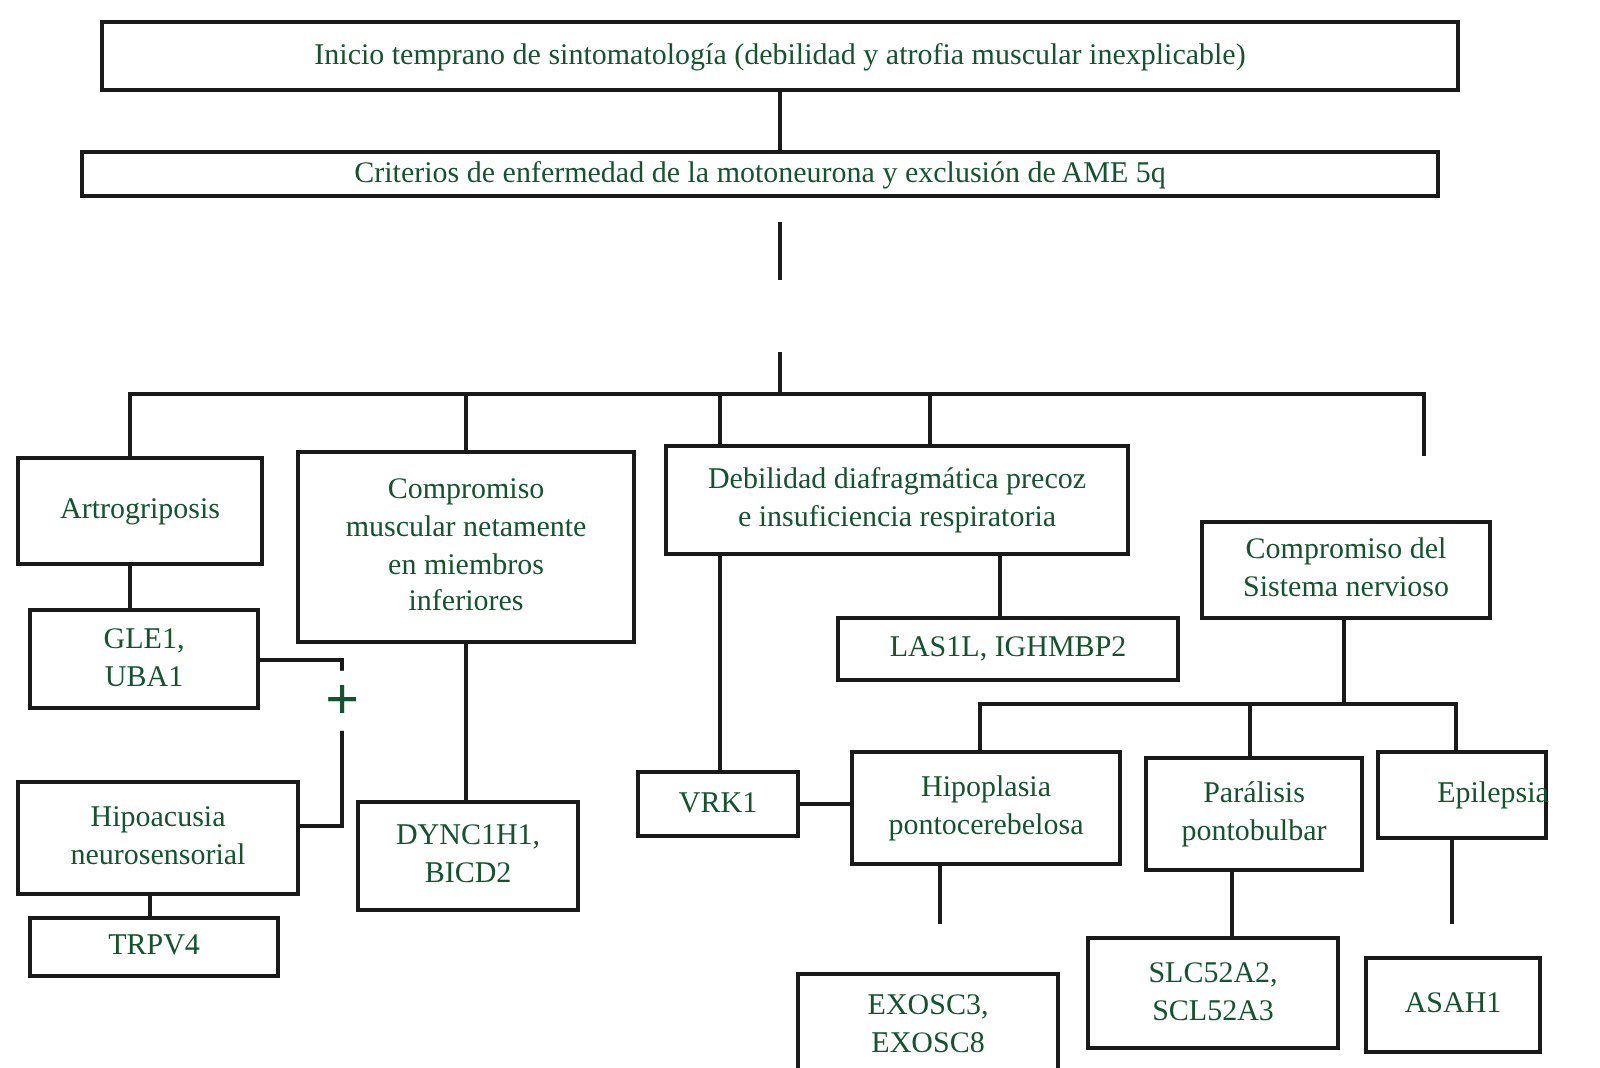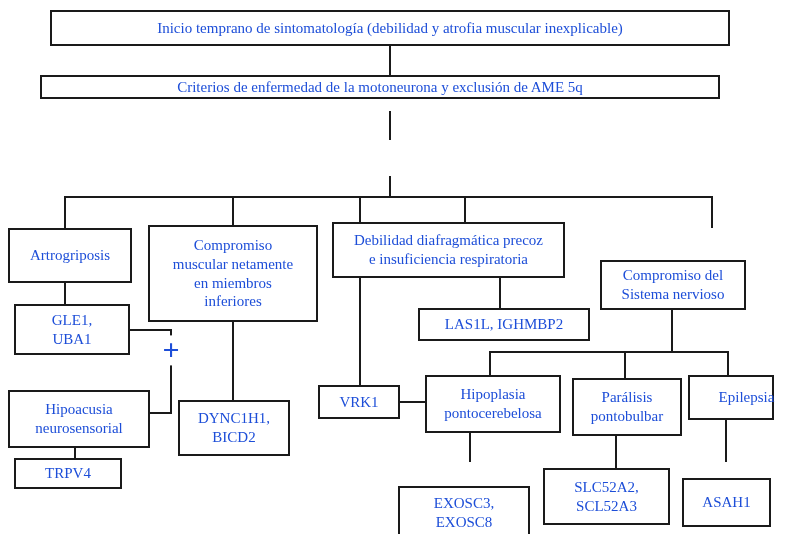--- a/index.html
+++ b/index.html
@@ -6,21 +6,21 @@
     margin: 0;
     padding: 0;
     background: #ffffff;
   }
   .canvas {
     position: relative;
     width: 800px;
     height: 534px;
     background: #ffffff;
     font-family: "Liberation Serif", serif;
-    color: #1d4ed8;
+    color: #14532d;
     overflow: hidden;
   }
   .node {
     position: absolute;
     box-sizing: border-box;
     border: 2px solid #1a1a1a;
     background: #ffffff;
     display: flex;
     align-items: center;
     justify-content: center;
@@ -71,21 +71,21 @@
 inferiores</div>
   <div class="node" style="left:332px; top:222px; width:233px; height:56px;">Debilidad diafragmática precoz
 e insuficiencia respiratoria</div>
   <div class="node" style="left:600px; top:228px; width:146px; height:50px;margin-top:32px;">Compromiso del
 Sistema nervioso</div>
 
   <div class="node" style="left:14px; top:304px; width:116px; height:51px;">GLE1,
 UBA1</div>
   <div class="node" style="left:8px; top:390px; width:142px; height:58px;">Hipoacusia
 neurosensorial</div>
-  <div class="node" style="left:14px; top:458px; width:108px; height:31px;">TRPV4</div>
+  <div class="node" style="left:14px; top:458px; width:126px; height:31px;">TRPV4</div>
   <div class="node" style="left:178px; top:400px; width:112px; height:56px;">DYNC1H1,
 BICD2</div>
   <div class="node" style="left:418px; top:308px; width:172px; height:33px;">LAS1L, IGHMBP2</div>
   <div class="node" style="left:318px; top:385px; width:82px; height:34px;text-align:right;">VRK1</div>
   <div class="node" style="left:425px; top:375px; width:136px; height:58px;">Hipoplasia
 pontocerebelosa</div>
   <div class="node" style="left:572px; top:378px; width:110px; height:58px;">Parálisis
 pontobulbar</div>
   <div class="node" style="left:688px; top:375px; width:86px; height:45px;padding-left:37px;">Epilepsia</div>
   <div class="node" style="left:398px; top:462px; width:132px; height:53px;margin-top:24px;">EXOSC3,

